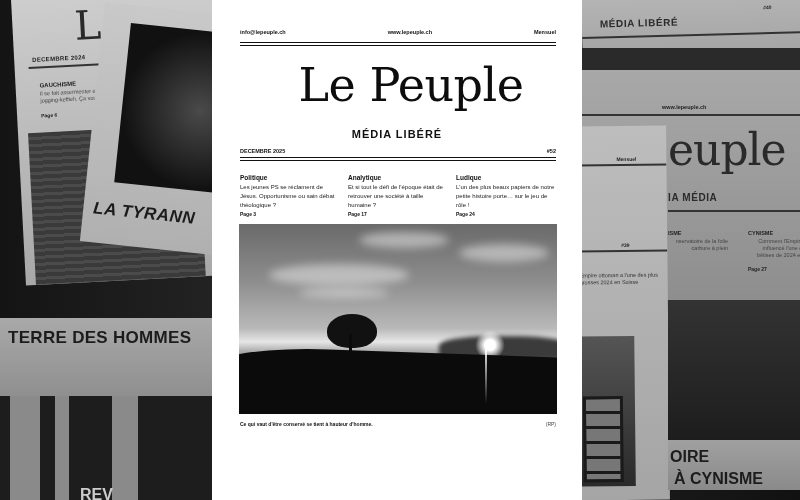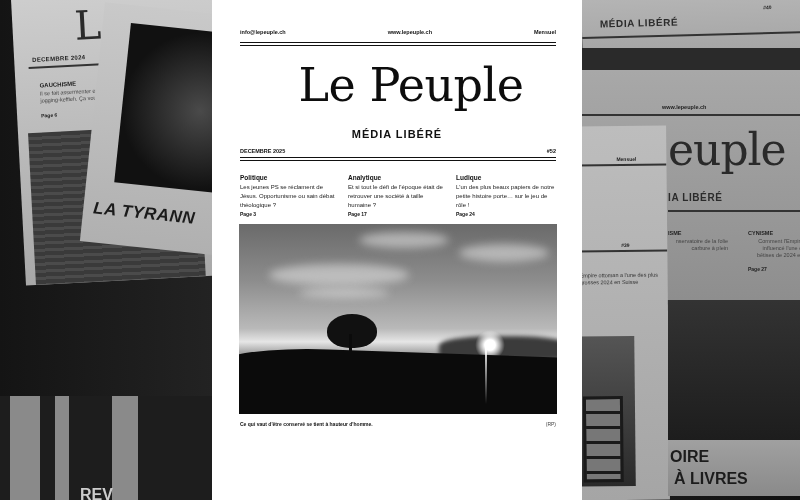--- a/index.html
+++ b/index.html
@@ -54,21 +54,21 @@
   .p-right-c { left: 578px; top: 126px; width: 90px; height: 374px; background: linear-gradient(180deg,#bdbdbd,#a5a5a5); transform: rotate(-.6deg); }
   .p-right-c .mens { position: absolute; left: 40px; top: 30px; font-size: 5px; font-weight: bold; }
   .p-right-c .rule { position: absolute; left: 0; top: 38px; width: 90px; border-top: 2px solid #333; }
   .p-right-c .num { position: absolute; left: 44px; top: 116px; font-size: 5px; font-weight: bold; }
   .p-right-c .rule2 { position: absolute; left: 0; top: 124px; width: 90px; border-top: 2px solid #333; }
   .p-right-c .t { position: absolute; left: 2px; top: 146px; font-size: 5.5px; line-height: 7px; color: #333; width: 84px; }
   .p-right-c .photo { position: absolute; left: 0; top: 210px; width: 56px; height: 150px; background: linear-gradient(180deg,#555,#2a2a2a); }
   .p-right-c .photo::after { content: ""; position: absolute; left: 4px; top: 60px; width: 34px; height: 80px; border: 3px solid #1a1a1a; background: repeating-linear-gradient(180deg,#777 0 12px,#1a1a1a 12px 15px); }
 
   .p-right-d { left: 668px; top: 300px; width: 132px; height: 140px; background: linear-gradient(180deg,#333,#1d1d1d); }
-  .p-right-e { left: 668px; top: 440px; width: 132px; height: 56px; background: linear-gradient(180deg,#a0a0a0,#8a8a8a); }
+  .p-right-e { left: 668px; top: 440px; width: 132px; height: 50px; background: linear-gradient(180deg,#a0a0a0,#8a8a8a); }
   .p-right-e .h1 { position: absolute; left: 2px; top: 8px; font-size: 16px; font-weight: bold; color: #1c1c1c; white-space: nowrap; }
   .p-right-e .h2 { position: absolute; left: 6px; top: 30px; font-size: 16px; font-weight: bold; color: #1c1c1c; white-space: nowrap; }
 
   
   .page { position: absolute; left: 212px; top: 0; width: 370px; height: 500px; background: #fff; color: #111; }
   .masthead-top { position: absolute; left: 28px; top: 29px; width: 316px; display: flex; justify-content: space-between; font-size: 5.5px; font-weight: bold; }
   .double-rule { position: absolute; left: 28px; width: 316px; height: 4px; border-top: 1.5px solid #111; border-bottom: 1.5px solid #111; }
   .r1 { top: 42px; }
   .r2 { top: 157px; }
   .logo { position: absolute; left: 0; width: 398px; top: 58px; text-align: center; font-family: "DejaVu Serif", serif; font-size: 46px; font-weight: normal; letter-spacing: -0.5px; color: #0d0d0d; }
@@ -108,60 +108,63 @@
     <div class="txt">Il se fait assermenter en tenue de jogging-keffieh. Ça vous choque ?</div>
     <div class="pg">Page 6</div>
     <div class="knit"></div>
   </div>
 
   <div class="paper p-left-b">
     <div class="photo"></div>
     <div class="head">LA TYRANN</div>
   </div>
 
+  <div class="paper p-left-c">
+    <div class="head">TERRE DES HOMMES</div>
+  </div>
   <div class="paper p-left-d">
     <div class="strip" style="left:10px;width:30px;"></div>
     <div class="strip" style="left:55px;width:14px;"></div>
     <div class="strip" style="left:112px;width:26px;"></div>
     <div class="rev">REV</div>
   </div>
 
   <div class="paper p-right-a">
     <div class="ml">MÉDIA LIBÉRÉ</div>
     <div class="num">#40</div>
     <div class="rule"></div>
   </div>
   <div class="paper p-right-dark"></div>
 
   <div class="paper p-right-b">
     <div class="url">www.lepeuple.ch</div>
     <div class="rule"></div>
     <div class="big">euple</div>
-    <div class="ml">IA LIBÉRÉ</div>
+    <div class="ml">IA MÉDIA</div>
     <div class="rule2"></div>
     <div class="c1">ISME</div>
     <div class="c1t">nservatoire de la folie carbure à plein</div>
     <div class="c2">CYNISME</div>
     <div class="c2t">Comment l'Empire a influencé l'une des bêtises de 2024 en...</div>
     <div class="c2p">Page 27</div>
   </div>
 
   <div class="paper p-right-c">
     <div class="mens">Mensuel</div>
     <div class="rule"></div>
     <div class="num">#39</div>
     <div class="rule2"></div>
     <div class="t">Empire ottoman a l'une des plus grosses 2024 en Suisse</div>
     <div class="photo"></div>
   </div>
 
   <div class="paper p-right-d"></div>
   <div class="paper p-right-e">
     <div class="h1">OIRE</div>
-    <div class="h2">À LIVRES</div>
+    <div class="h2">À CYNISME</div>
   </div>
 </div>
 
 <div class="page">
 
   <div class="masthead-top">
     <span>info@lepeuple.ch</span>
     <span>www.lepeuple.ch</span>
     <span>Mensuel</span>
   </div>

